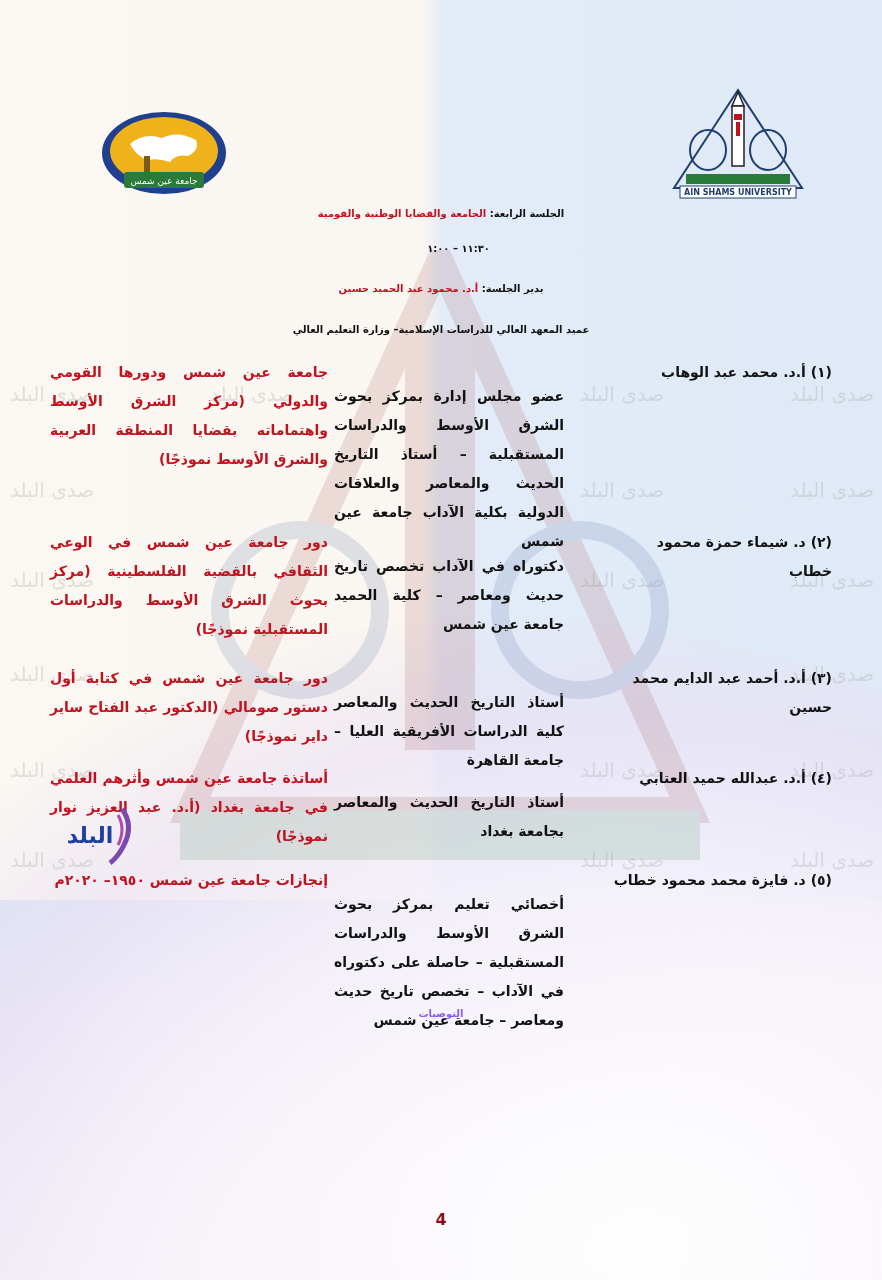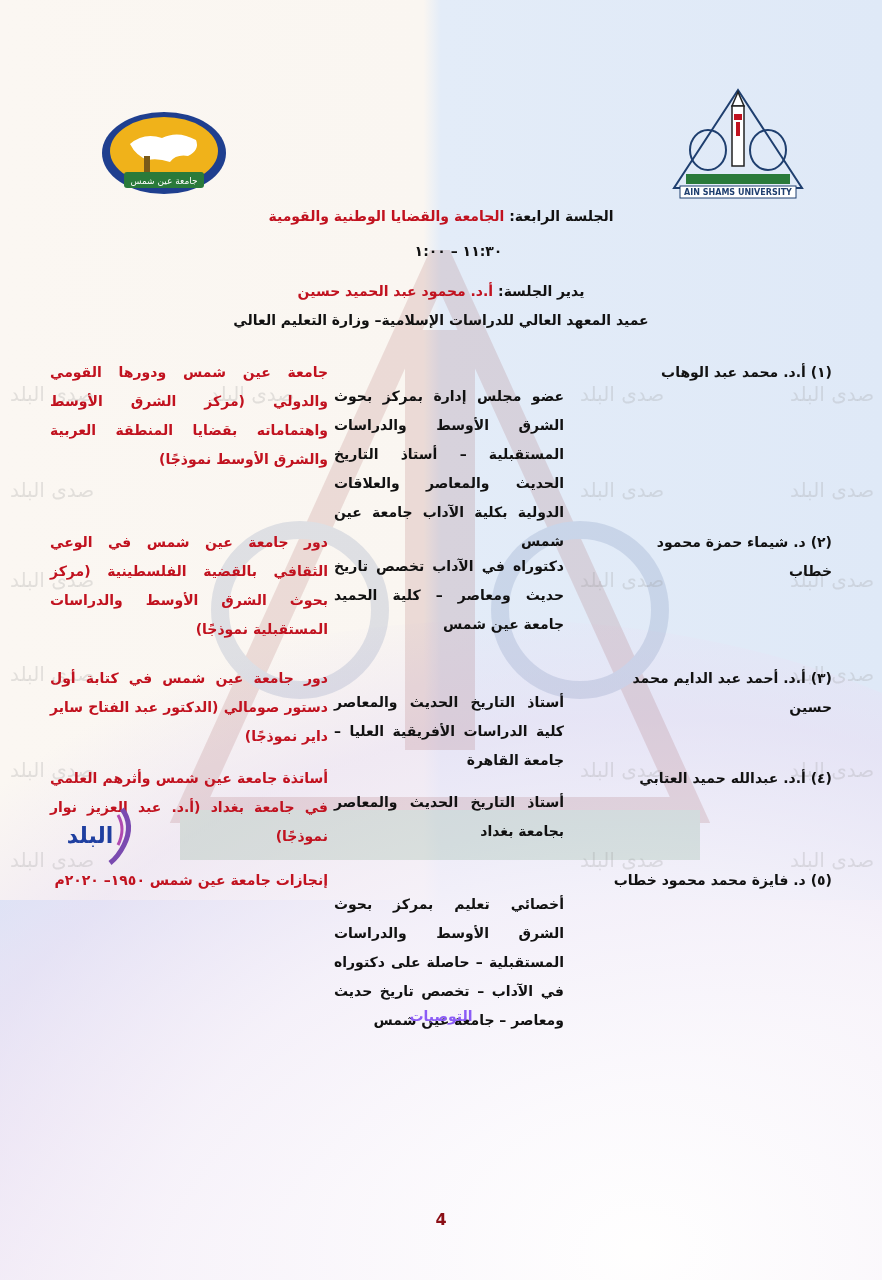--- a/index.html
+++ b/index.html
@@ -31,27 +31,27 @@
     font-family: "DejaVu Sans", sans-serif; pointer-events: none; white-space: nowrap;
   }
   .logo-left {
     position: absolute; left: 100px; top: 110px; width: 128px; height: 86px;
   }
   .logo-right {
     position: absolute; left: 670px; top: 88px; width: 136px; height: 112px;
   }
   .center-line {
     position: absolute; left: 0; width: 882px; text-align: center;
-    font-size: 14px; font-weight: bold;
+    font-size: 10px; font-weight: bold;
   }
   .red { color: #c1121f; }
   .session-title { top: 208px; }
   .session-time { top: 243px; letter-spacing: 1px; padding-left: 35px; }
   .chair { top: 283px; }
-  .chair-role { top: 312px; }
+  .chair-role { top: 324px; }
   .row {
     position: absolute; left: 0; width: 882px; font-size: 14px; font-weight: bold; line-height: 29px;
   }
   .speaker {
     position: absolute; right: 50px; width: 220px; text-align: right;
   }
   .bio {
     position: absolute; right: 318px; width: 230px; text-align: justify;
     text-align-last: right;
     margin-top: 24px;

